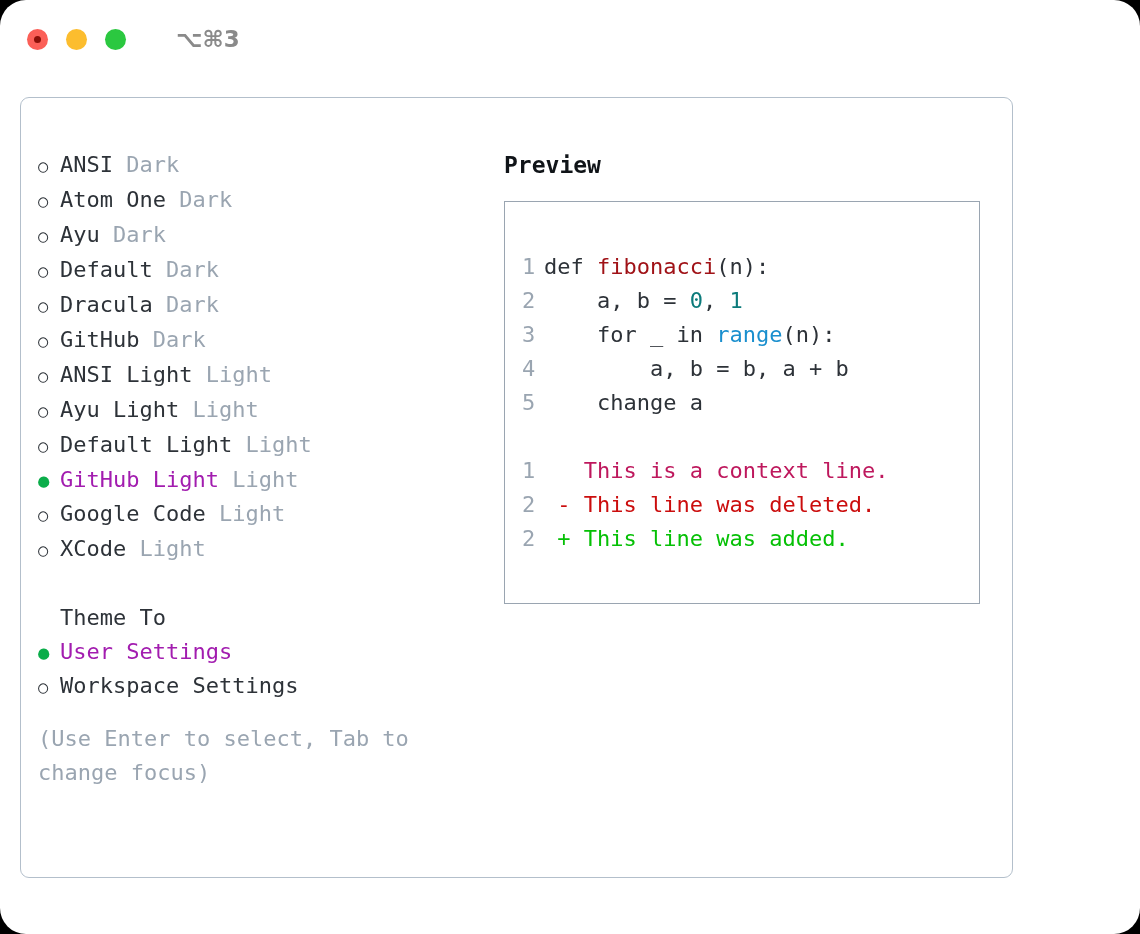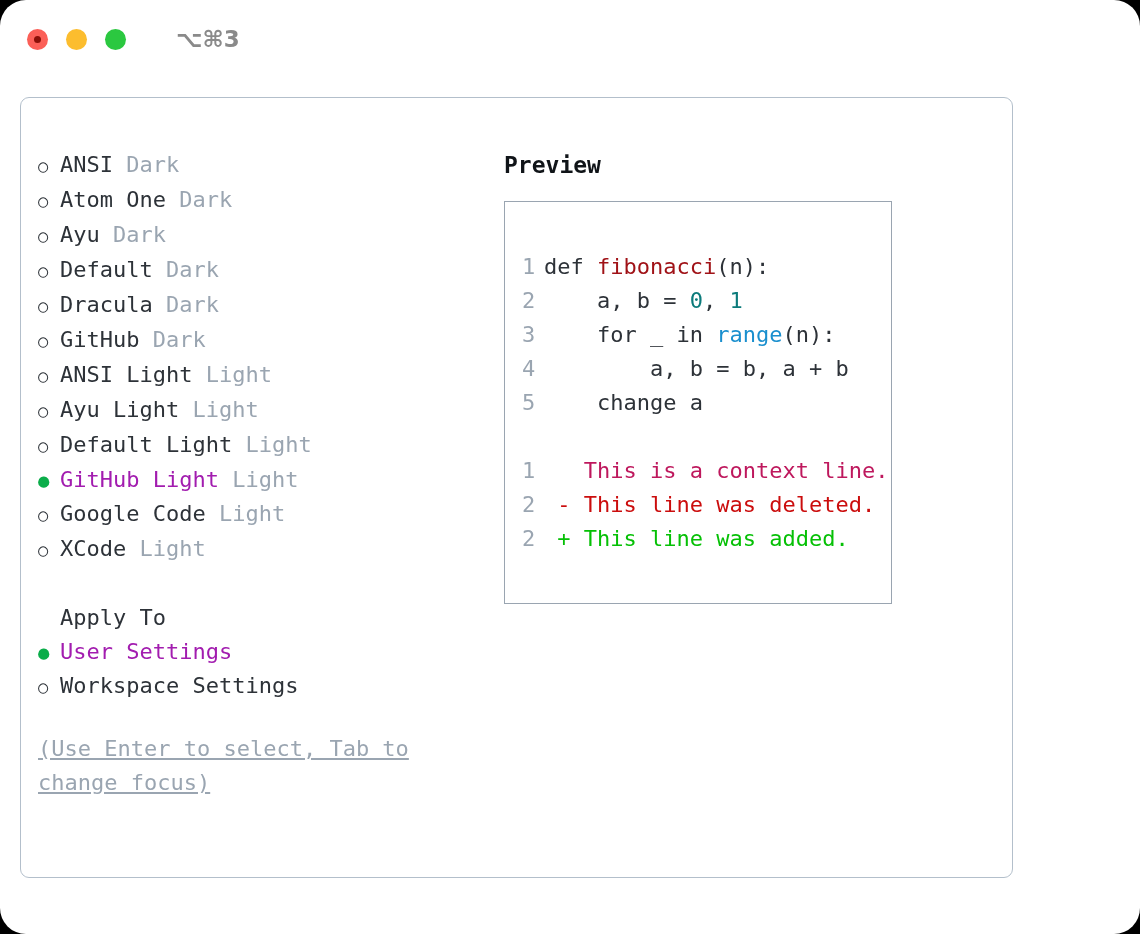--- a/index.html
+++ b/index.html
@@ -129,38 +129,37 @@
 
   .subsection-title {
     font-size: 22px;
     line-height: 34px;
     color: #2d3238;
     padding-left: 22px;
     white-space: pre;
   }
 
   .hint {
-    margin-top: 28px;
+    margin-top: 18px;
     font-size: 22px;
     line-height: 34px;
     color: #9aa5b1;
     width: 400px;
-    text-decoration: underline;
   }
 
   
   #right-col {
     flex: 1;
     padding: 50px 0 0 23px;
     box-sizing: border-box;
   }
 
   #preview-box {
     margin-top: 19px;
-    width: 388px;
+    width: 476px;
     height: 403px;
     border: 1.6px solid #9aa5b1;
     box-sizing: border-box;
     padding: 48px 0 0 17px;
     background: #ffffff;
   }
 
   .code-line {
     font-size: 22px;
     line-height: 34px;
@@ -212,21 +211,21 @@
             <div class="opt-row"><span class="opt-marker">○</span><span class="opt-label">ANSI Light</span><span class="opt-label"> </span><span class="opt-variant">Light</span></div>
             <div class="opt-row"><span class="opt-marker">○</span><span class="opt-label">Ayu Light</span><span class="opt-label"> </span><span class="opt-variant">Light</span></div>
             <div class="opt-row"><span class="opt-marker">○</span><span class="opt-label">Default Light</span><span class="opt-label"> </span><span class="opt-variant">Light</span></div>
             <div class="opt-row selected"><span class="opt-marker on">●</span><span class="opt-label">GitHub Light</span><span class="opt-label"> </span><span class="opt-variant">Light</span></div>
             <div class="opt-row"><span class="opt-marker">○</span><span class="opt-label">Google Code</span><span class="opt-label"> </span><span class="opt-variant">Light</span></div>
             <div class="opt-row"><span class="opt-marker">○</span><span class="opt-label">XCode</span><span class="opt-label"> </span><span class="opt-variant">Light</span></div>
           </div>
 
         <div class="section-gap"></div>
 
-        <div class="subsection-title">Apply To</div>
+        <div class="subsection-title">Theme To</div>
 
         <div id="apply-options">
             <div class="opt-row selected"><span class="opt-marker on">●</span><span class="opt-label">User Settings</span></div>
             <div class="opt-row"><span class="opt-marker">○</span><span class="opt-label">Workspace Settings</span></div>
           </div>
 
         <div class="hint">(Use Enter to select, Tab to change focus)</div>
       </div>
 
       <div id="right-col">

